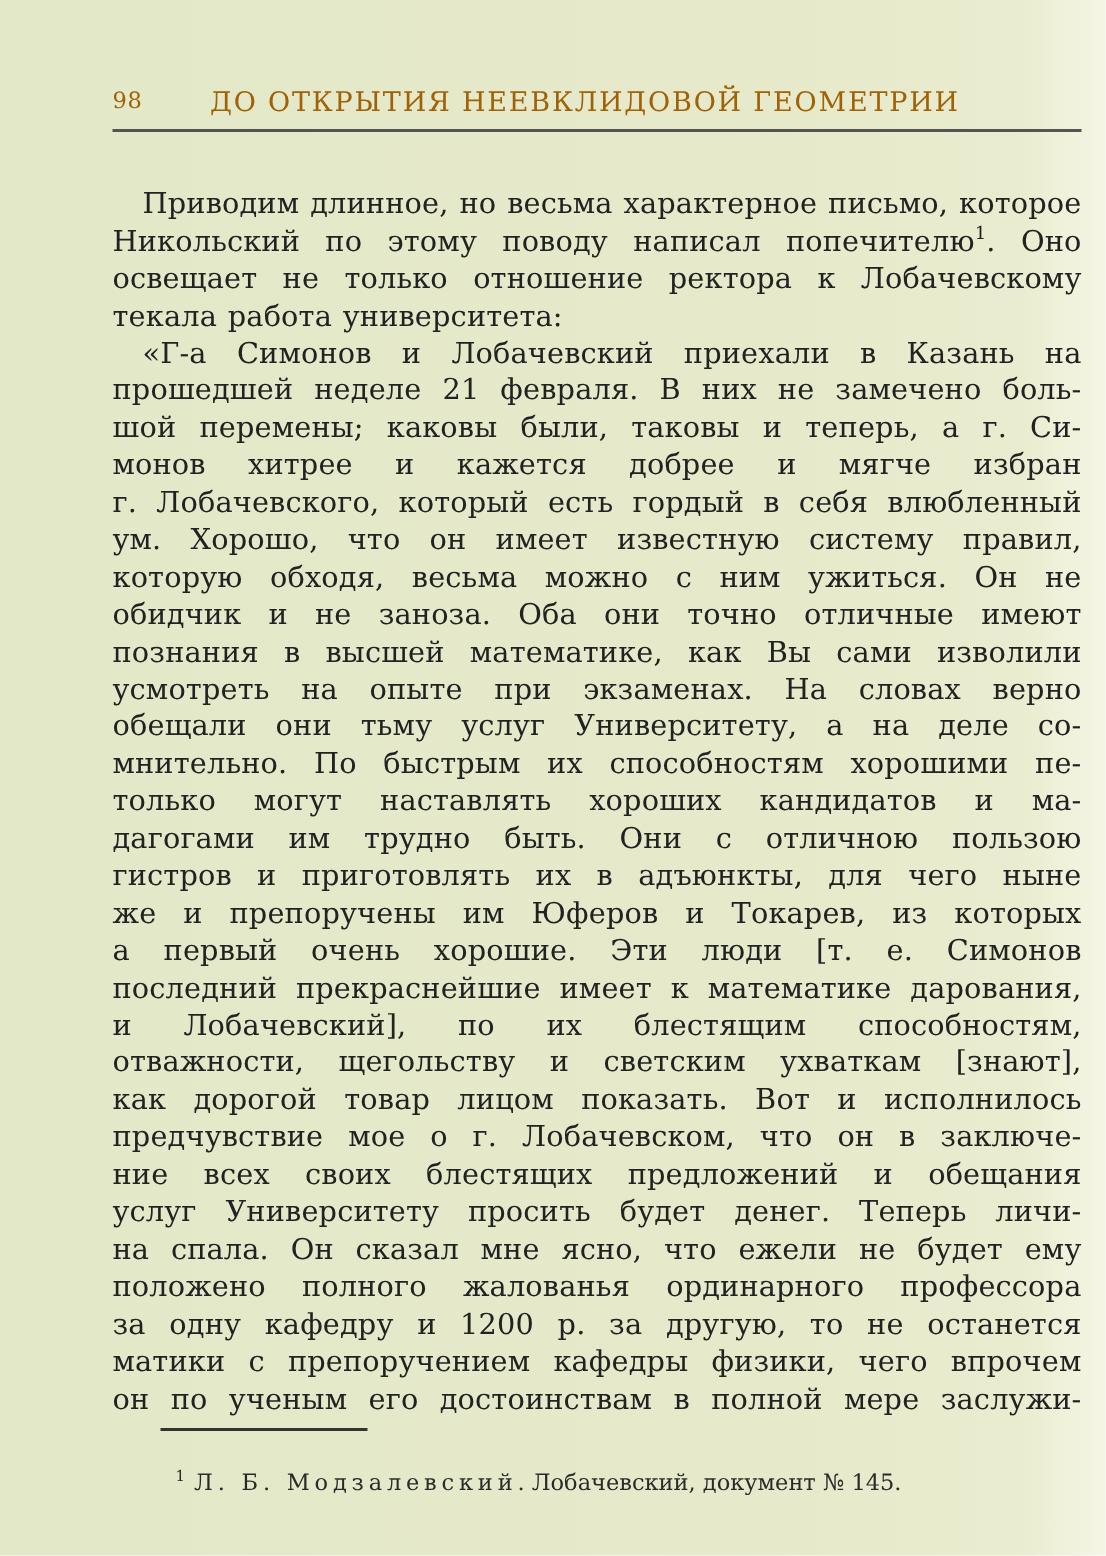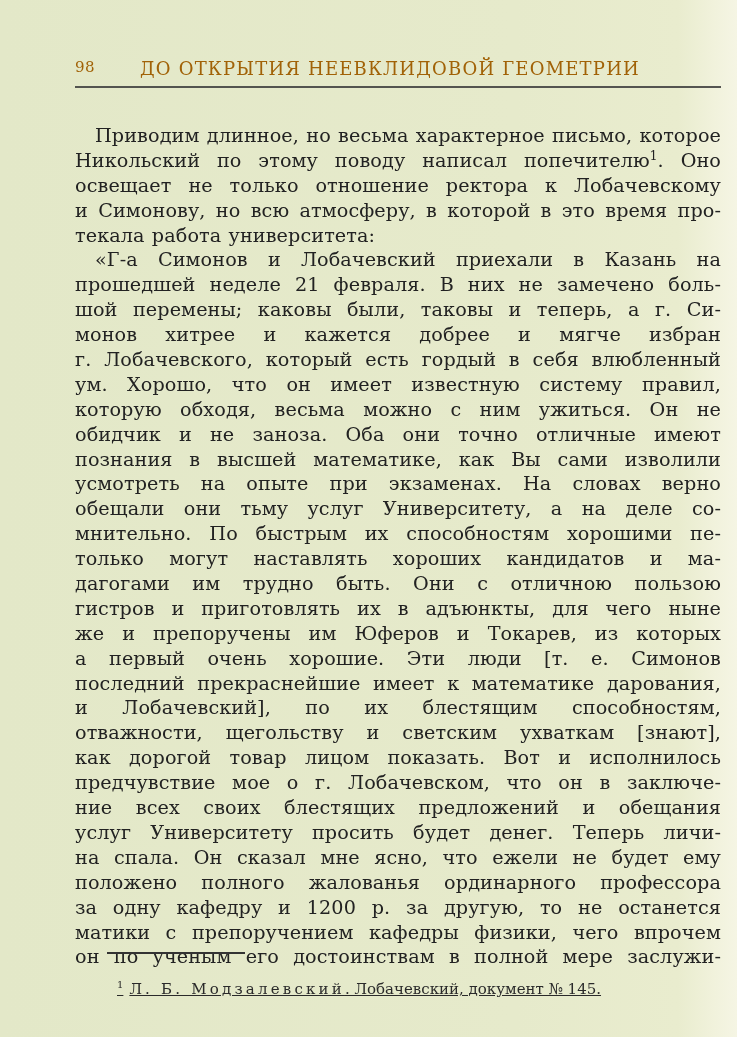--- a/index.html
+++ b/index.html
@@ -100,21 +100,20 @@
   <div class="header">
     <span class="page-number">98</span>
     <span class="running-title">ДО ОТКРЫТИЯ НЕЕВКЛИДОВОЙ ГЕОМЕТРИИ</span>
   </div>
   <div class="header-rule"></div>
 
   <div class="body-text">
     <div class="line indent">Приводим длинное, но весьма характерное письмо, которое</div>
     <div class="line"><span>Никольский по этому поводу написал попечителю</span><sup class="fn-ref">1</sup><span>. Оно</span></div>
     <div class="line">освещает не только отношение ректора к Лобачевскому</div>
-    <div class="line">и Симонову, но всю атмосферу, в которой в это время про-</div>
     <div class="line last">текала работа университета:</div>
     <div class="line indent">«Г-а Симонов и Лобачевский приехали в Казань на</div>
     <div class="line">прошедшей неделе 21 февраля. В них не замечено боль-</div>
     <div class="line">шой перемены; каковы были, таковы и теперь, а г. Си-</div>
     <div class="line">монов хитрее и кажется добрее и мягче избран</div>
     <div class="line">г. Лобачевского, который есть гордый в себя влюбленный</div>
     <div class="line">ум. Хорошо, что он имеет известную систему правил,</div>
     <div class="line">которую обходя, весьма можно с ним ужиться. Он не</div>
     <div class="line">обидчик и не заноза. Оба они точно отличные имеют</div>
     <div class="line">познания в высшей математике, как Вы сами изволили</div>
@@ -135,15 +134,15 @@
     <div class="line">услуг Университету просить будет денег. Теперь личи-</div>
     <div class="line">на спала. Он сказал мне ясно, что ежели не будет ему</div>
     <div class="line">положено полного жалованья ординарного профессора</div>
     <div class="line">за одну кафедру и 1200 р. за другую, то не останется</div>
     <div class="line">матики с препоручением кафедры физики, чего впрочем</div>
     <div class="line">он по ученым его достоинствам в полной мере заслужи-</div>
   </div>
 </div>
 
 <div class="footnote-rule" style="top: 952px;"></div>
-<div class="footnote" style="top: 975px; text-decoration: underline;">
+<div class="footnote" style="top: 975px;">
   <span class="fn-mark">1</span><span class="spaced">Л. Б. Модзалевский</span><span>. Лобачевский, документ № 145.</span>
 </div>
 
 </body></html>

